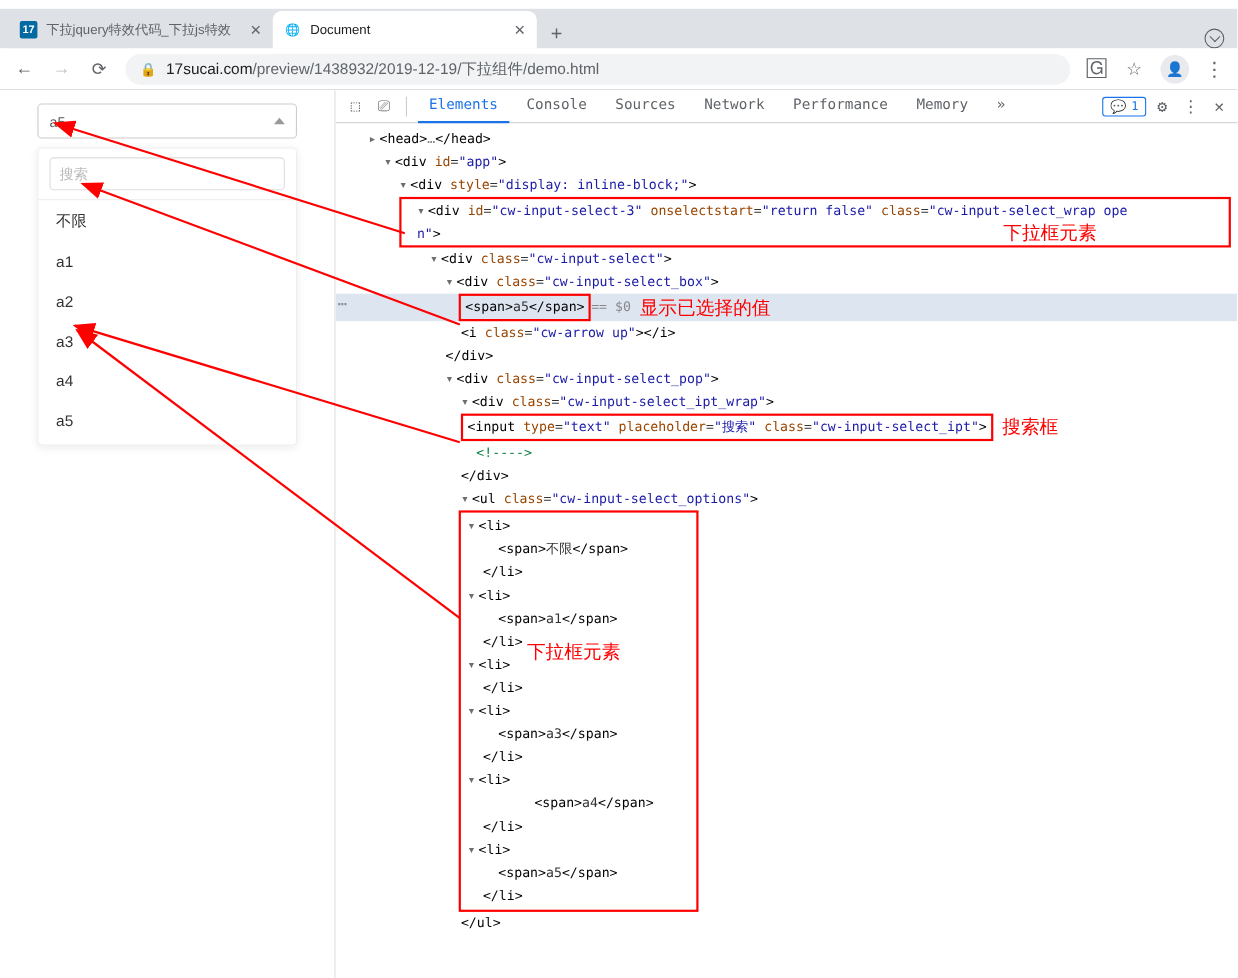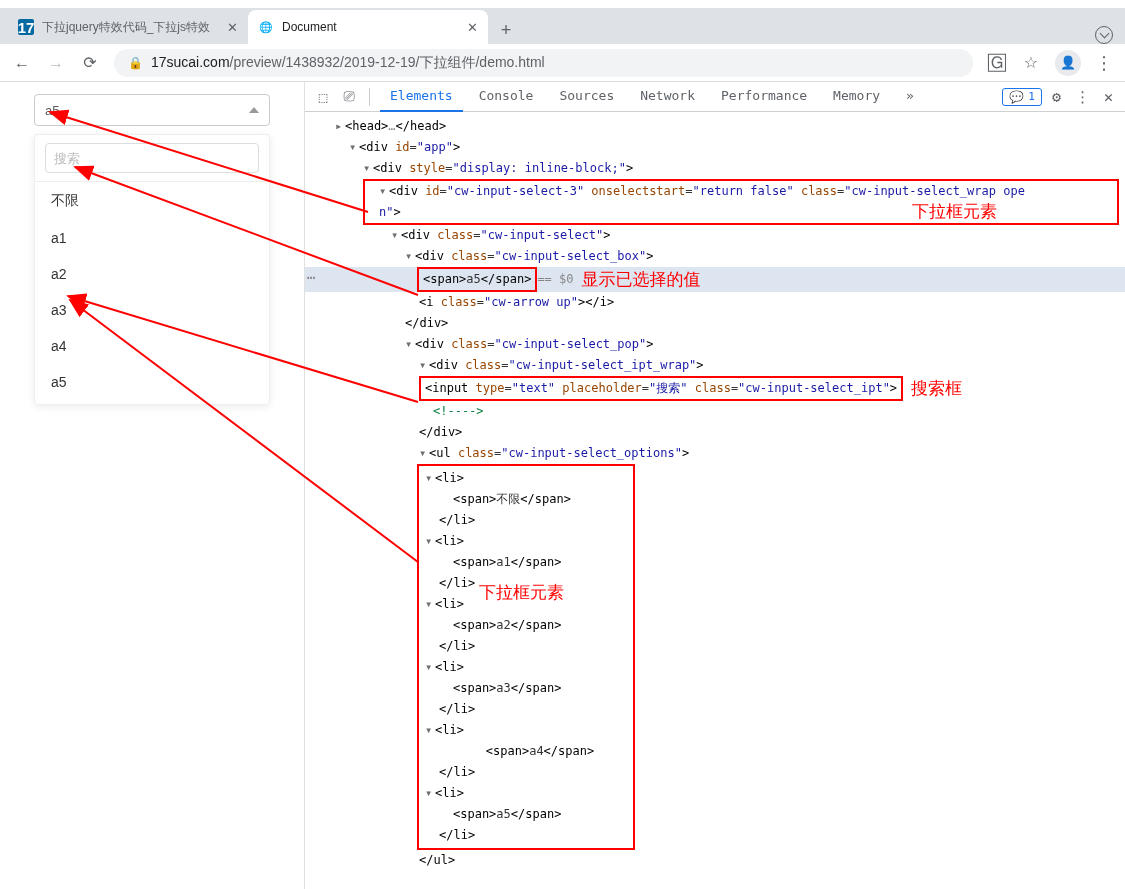--- a/index.html
+++ b/index.html
@@ -88,21 +88,21 @@
 <body>
 
 <div class="title-bar">
   <div class="win-btn">—</div>
   <div class="win-btn">□</div>
   <div class="win-btn">✕</div>
 </div>
 
 <div class="tab-strip">
   <div class="tab">
-    <span class="tab-icon" style="background:#0369a1;color:#fff;font-weight:bold;font-size:15px;border-radius:2px;">17</span>
+    <span class="tab-icon" style="background:#0369a1;color:#fff;font-weight:bold;font-size:10px;border-radius:2px;">17</span>
     <span class="tab-title">下拉jquery特效代码_下拉js特效</span>
     <span class="tab-close">✕</span>
   </div>
   <div class="tab active">
     <span class="tab-icon" style="color:#5f6368;">🌐</span>
     <span class="tab-title">Document</span>
     <span class="tab-close">✕</span>
   </div>
   <div class="new-tab">+</div>
   <div class="tab-right"></div>
@@ -211,21 +211,20 @@
 
       <div class="red-box" style="margin-left:112px; width:218px; padding:2px 6px; position:relative;">
         <div id="li-list">
             <div class="node"><span class="tri">▾</span><span class="tag-b">&lt;li&gt;</span></div>
             <div class="node" style="padding-left: 28px;"><span class="tag-b">&lt;span&gt;</span><span class="txt">不限</span><span class="tag-b">&lt;/span&gt;</span></div>
             <div class="node" style="padding-left: 14px;"><span class="tag-b">&lt;/li&gt;</span></div>
             <div class="node"><span class="tri">▾</span><span class="tag-b">&lt;li&gt;</span></div>
             <div class="node" style="padding-left: 28px;"><span class="tag-b">&lt;span&gt;</span><span class="txt">a1</span><span class="tag-b">&lt;/span&gt;</span></div>
             <div class="node" style="padding-left: 14px;"><span class="tag-b">&lt;/li&gt;</span></div>
             <div class="node"><span class="tri">▾</span><span class="tag-b">&lt;li&gt;</span></div>
-            <div class="node" style="padding-left: 28px;"><span class="tag-b">&lt;span&gt;</span><span class="txt">a2</span><span class="tag-b">&lt;/span&gt;</span></div>
             <div class="node" style="padding-left: 14px;"><span class="tag-b">&lt;/li&gt;</span></div>
             <div class="node"><span class="tri">▾</span><span class="tag-b">&lt;li&gt;</span></div>
             <div class="node" style="padding-left: 28px;"><span class="tag-b">&lt;span&gt;</span><span class="txt">a3</span><span class="tag-b">&lt;/span&gt;</span></div>
             <div class="node" style="padding-left: 14px;"><span class="tag-b">&lt;/li&gt;</span></div>
             <div class="node"><span class="tri">▾</span><span class="tag-b">&lt;li&gt;</span></div>
             <div class="node" style="padding-left: 28px; text-align: center;"><span class="tag-b">&lt;span&gt;</span><span class="txt">a4</span><span class="tag-b">&lt;/span&gt;</span></div>
             <div class="node" style="padding-left: 14px;"><span class="tag-b">&lt;/li&gt;</span></div>
             <div class="node"><span class="tri">▾</span><span class="tag-b">&lt;li&gt;</span></div>
             <div class="node" style="padding-left: 28px;"><span class="tag-b">&lt;span&gt;</span><span class="txt">a5</span><span class="tag-b">&lt;/span&gt;</span></div>
             <div class="node" style="padding-left: 14px;"><span class="tag-b">&lt;/li&gt;</span></div>

